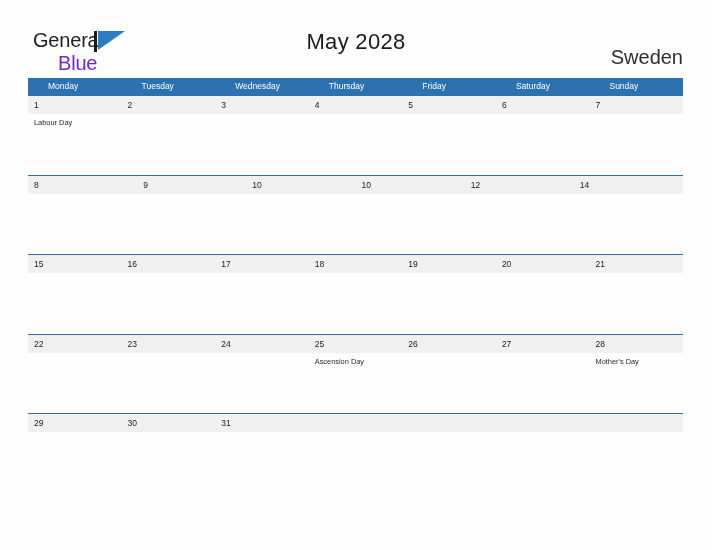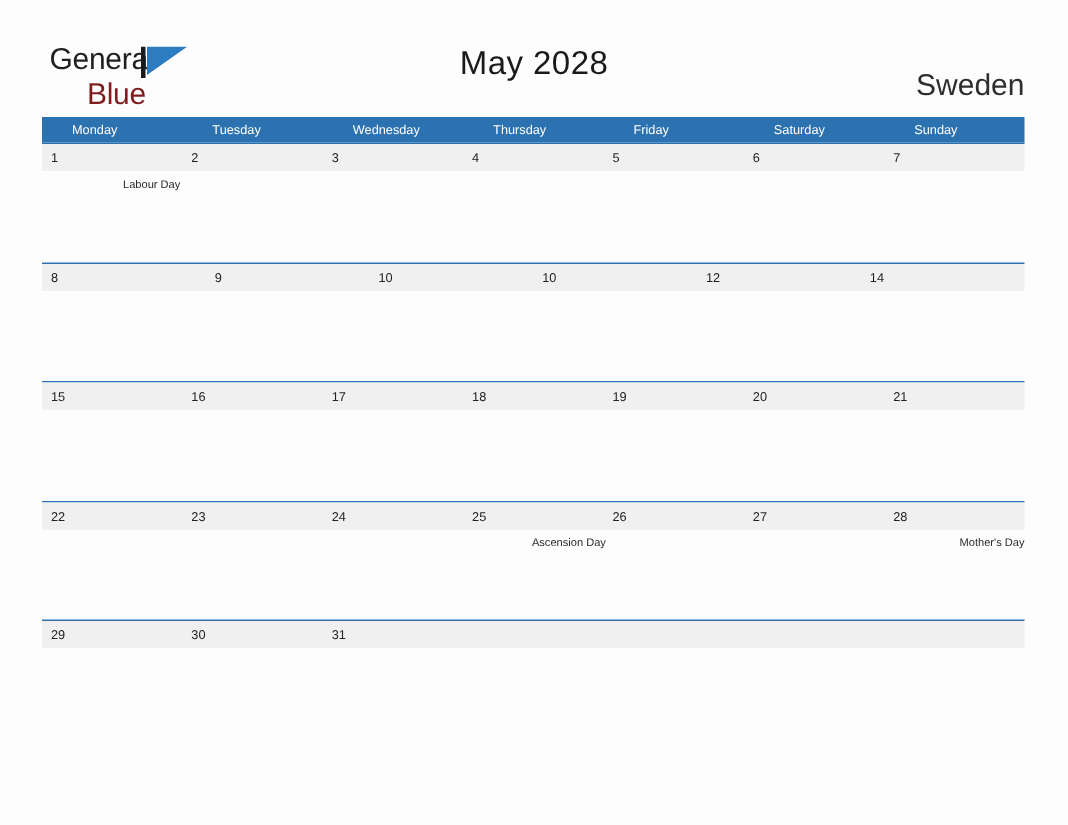--- a/index.html
+++ b/index.html
@@ -47,21 +47,21 @@
   .brand-flag {
     position: absolute;
     left: 61px;
     top: 1px;
     width: 31px;
     height: 21px;
   }
   .brand-row2 {
     display: block;
     font-size: 20px;
-    color: #7f1d1d;
+    color: #6d28d9;
     letter-spacing: -0.2px;
     margin-top: 1px;
     margin-left: 25px;
     height: 22px;
   }
 
   .month-title {
     position: absolute;
     left: 0;
     top: 29px;
@@ -139,21 +139,20 @@
     display: flex;
     width: 100%;
     height: 61px;
     background: transparent;
   }
   .event-cell {
     flex: 1 1 0;
     padding-left: 6px;
     padding-top: 4px;
     box-sizing: border-box;
-    margin-left: 48px;
   }
   .event-text {
     font-size: 7.4px;
     color: #2a2a2a;
     line-height: 10px;
     white-space: nowrap;
     display: block;
   }
 </style>
 </head>

